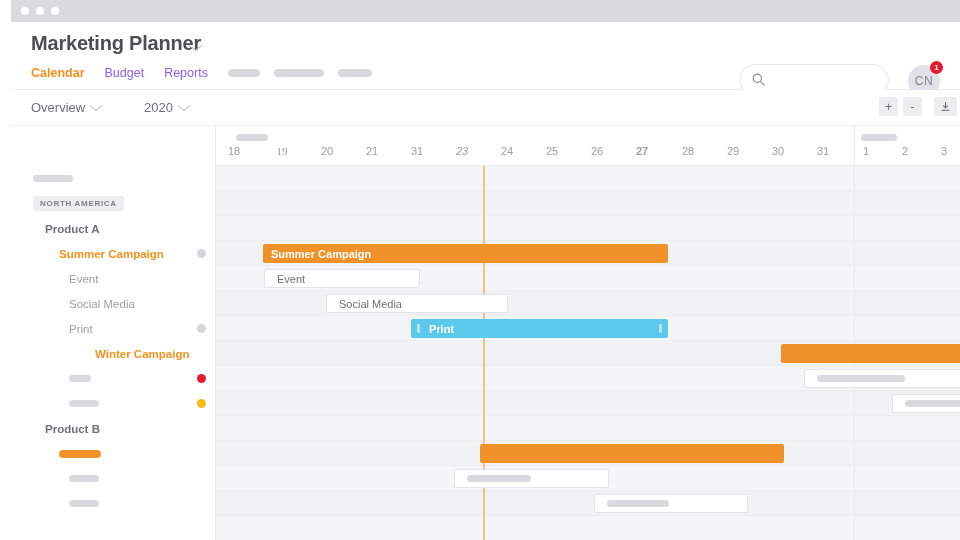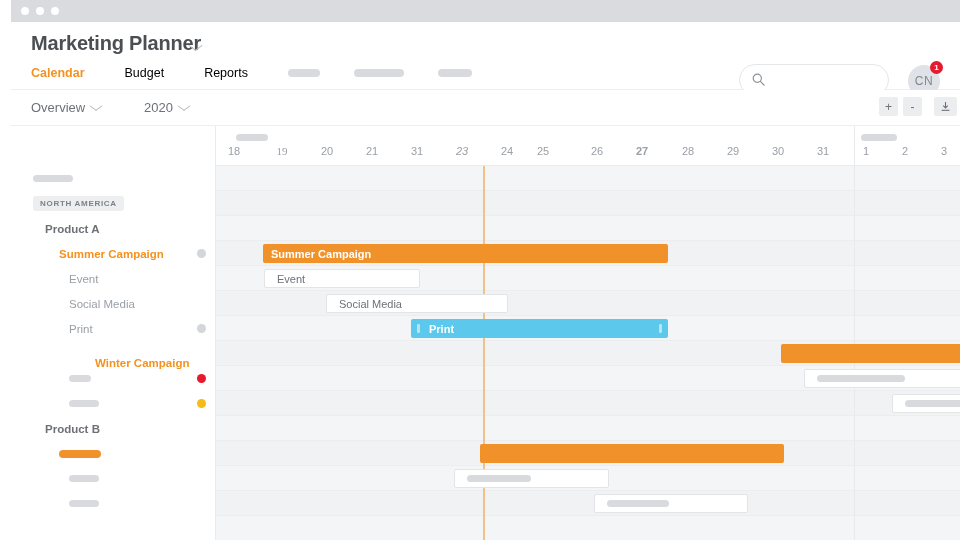--- a/index.html
+++ b/index.html
@@ -27,23 +27,23 @@
   .app-title {
     position: absolute; left: 20px; top: 10px;
     font-size: 20px; font-weight: bold; color: #4b4f54; letter-spacing: -0.2px;
   }
   .title-caret {
     position: absolute; left: 180px; top: 19px;
     width: 9px; height: 9px;
     border-right: 1.6px solid #b7bbc0; border-bottom: 1.6px solid #b7bbc0;
     transform: rotate(45deg) skew(-8deg,-8deg);
   }
-  .navbar { position: absolute; left: 20px; top: 42px; display: flex; align-items: center; gap: 20px; }
+  .navbar { position: absolute; left: 20px; top: 42px; display: flex; align-items: center; }
   .nav-item {
-    font-size: 12.5px; color: #000000; margin-right: 20px; cursor: pointer;
+    font-size: 12.5px; color: #8b5cf6; margin-right: 20px; cursor: pointer;
     line-height: 18px;
   }
   .nav-item.active { color: #f5921e; font-weight: bold; }
   .nav-ph { height: 8px; border-radius: 4px; background: #d8dade; margin-right: 14px; }
 
   
   .search {
     position: absolute; left: 728px; top: 42px; width: 150px; height: 32px;
     border: 1px solid #e4e6e9; border-radius: 16px; background: #fff;
   }
@@ -233,21 +233,21 @@
         <div class="srow" style="top: 140px;">
           <div class="txt task" style="margin-left: 58px;">Event</div>
         </div>
         <div class="srow" style="top: 165px;">
           <div class="txt task" style="margin-left: 58px;">Social Media</div>
         </div>
         <div class="srow" style="top: 190px;">
           <div class="txt task" style="margin-left: 58px;">Print</div>
           <div class="dot" style="background: rgb(211, 214, 218);"></div>
         </div>
-        <div class="srow" style="top: 224px; padding-left: 36px;">
+        <div class="srow" style="top: 215px; padding-left: 36px;">
           <div class="txt camp" style="margin-left: 48px;">Winter Campaign</div>
         </div>
         <div class="srow" style="top: 240px;">
           <div class="s-ph" style="margin-left: 58px; width: 22px;"></div>
           <div class="dot" style="background: rgb(232, 25, 44);"></div>
         </div>
         <div class="srow" style="top: 265px;">
           <div class="s-ph" style="margin-left: 58px; width: 30px;"></div>
           <div class="dot" style="background: rgb(245, 188, 22);"></div>
         </div>
@@ -268,21 +268,21 @@
       <div class="tl-head" id="tlhead">
           <div class="tl-month-ph" style="left: 20px; width: 32px;"></div>
           <div class="tl-month-ph" style="left: 645px; width: 36px;"></div>
           <div class="tl-day" style="left: 3px;">18</div>
           <div class="tl-day" style="left: 51px; font-family: Liberation Serif, serif;">19</div>
           <div class="tl-day" style="left: 96px;">20</div>
           <div class="tl-day" style="left: 141px;">21</div>
           <div class="tl-day" style="left: 186px;">31</div>
           <div class="tl-day" style="left: 231px; font-style: italic;">23</div>
           <div class="tl-day" style="left: 276px;">24</div>
-          <div class="tl-day" style="left: 312px;">25</div>
+          <div class="tl-day" style="left: 321px;">25</div>
           <div class="tl-day" style="left: 366px;">26</div>
           <div class="tl-day" style="left: 411px; font-weight: bold;">27</div>
           <div class="tl-day" style="left: 457px;">28</div>
           <div class="tl-day" style="left: 502px;">29</div>
           <div class="tl-day" style="left: 547px;">30</div>
           <div class="tl-day" style="left: 592px;">31</div>
           <div class="tl-day" style="left: 635px;">1</div>
           <div class="tl-day" style="left: 674px;">2</div>
           <div class="tl-day" style="left: 713px;">3</div>
           <div class="tl-monthsep" style="left: 638px;"></div>

